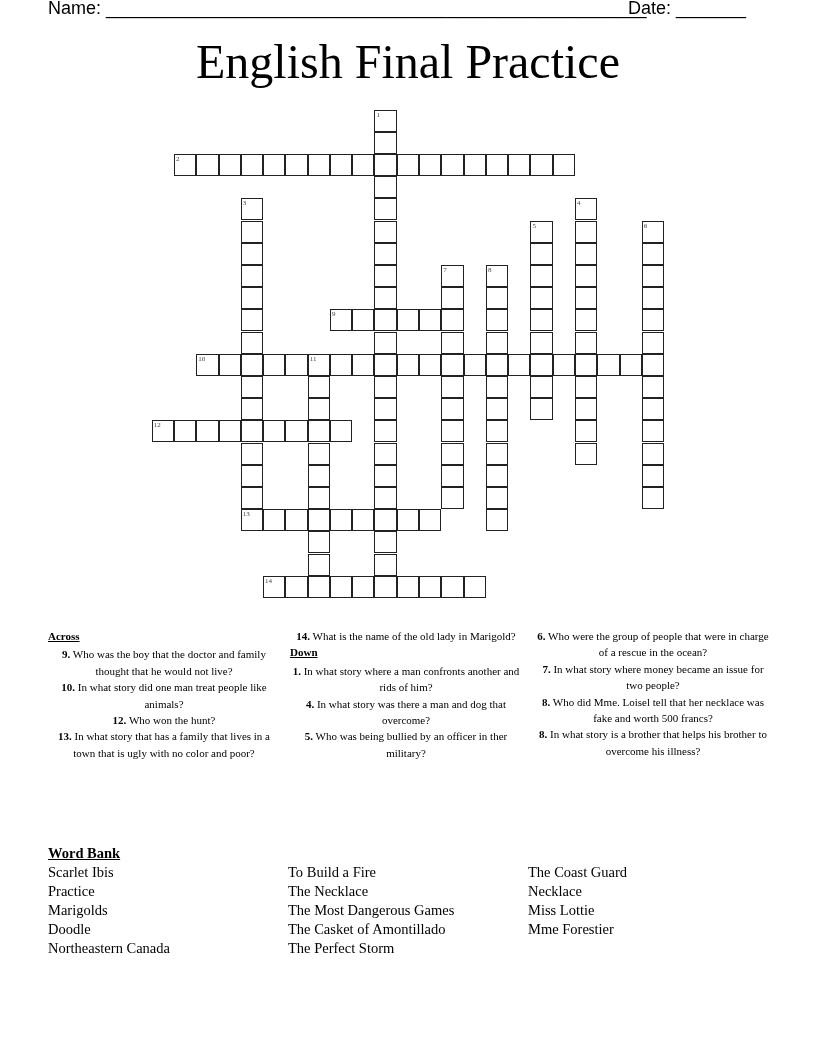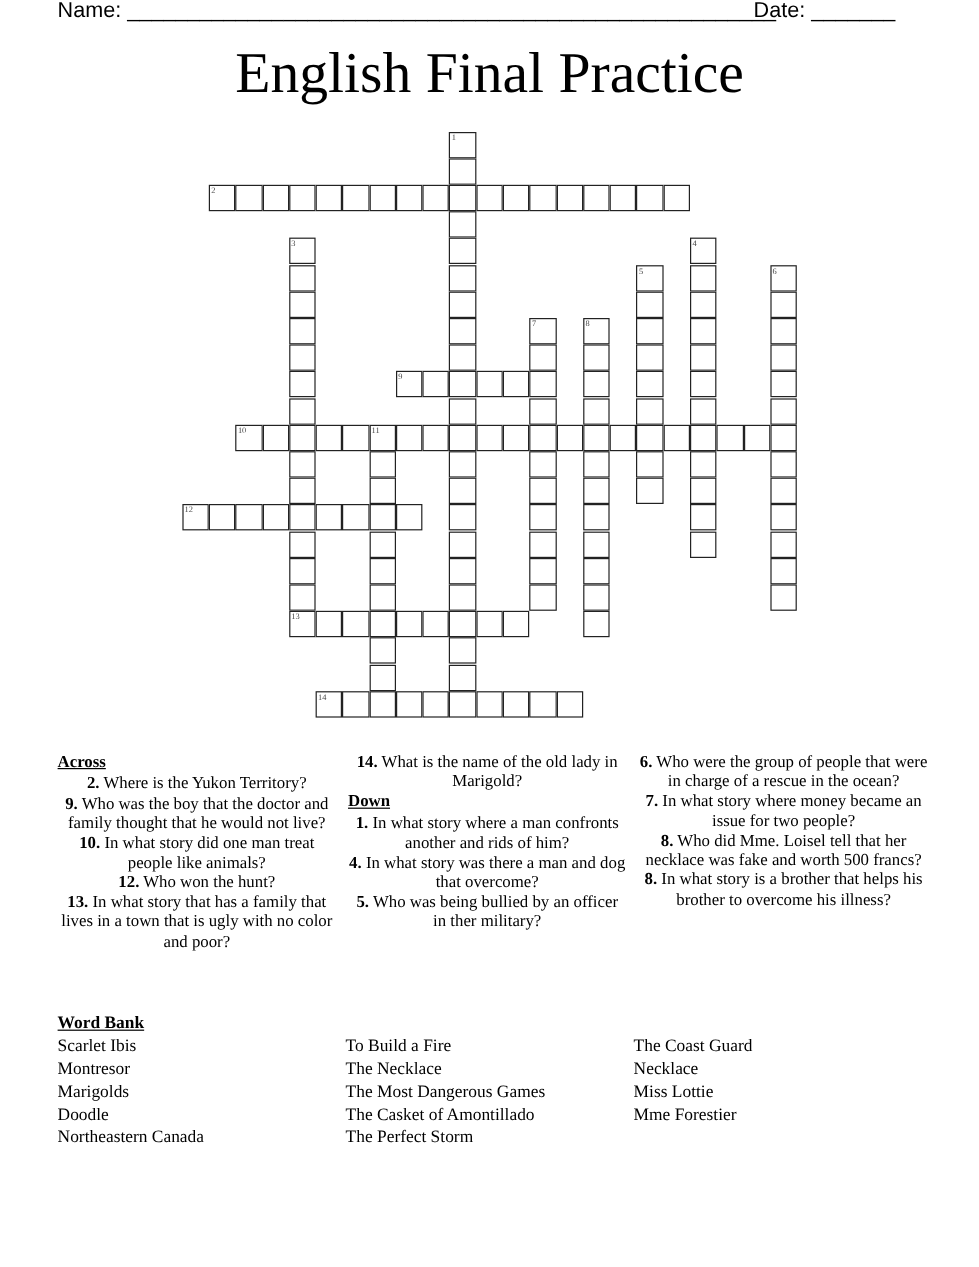--- a/index.html
+++ b/index.html
@@ -3,21 +3,21 @@
 <meta charset="utf-8">
 <style>
   html, body { margin:0; padding:0; background:#ffffff; }
   body { width:816px; height:1056px; position:relative; overflow:hidden; color:#000; }
   .header-line { position:absolute; top:-2px; left:48px; font-family:"Liberation Sans", sans-serif; font-size:18px; white-space:pre; }
   .header-date { position:absolute; top:-2px; left:628px; font-family:"Liberation Sans", sans-serif; font-size:18px; white-space:pre; }
   .title { position:absolute; top:34px; left:0; width:816px; text-align:center; font-family:"Liberation Serif", serif; font-size:48px; line-height:56px; }
   .grid { position:absolute; left:151.7px; top:109.5px; width:0; height:0; }
   .cell { position:absolute; width:22.28px; height:22.2px; box-sizing:border-box; border:1.2px solid #222; background:#fff; }
   .cell .num { position:absolute; top:0px; left:1px; font-family:"Liberation Serif", serif; font-size:7px; line-height:8px; color:#444; }
-  .clues { position:absolute; top:628px; font-family:"Liberation Serif", serif; font-size:14px; line-height:16.4px; }
+  .clues { position:absolute; top:628px; font-family:"Liberation Serif", serif; font-size:11px; line-height:16.4px; }
   .col1 { left:48px; width:232px; }
   .col2 { left:290px; width:232px; }
   .col3 { left:533px; width:240px; }
   .heading { font-weight:bold; text-decoration:underline; margin-bottom:2px; display:block; }
   .clue b { font-weight:bold; }
   .clue { display:block;text-align:center; }
   .wordbank { position:absolute; top:845px; left:48px; font-family:"Liberation Serif", serif; font-size:14.5px; }
   .wb-title { font-weight:bold; text-decoration:underline; display:block; height:18px; }
   .wb-col { position:absolute; top:18px; }
   .wb-item { display:block; height:19px; line-height:19px; white-space:nowrap; }
@@ -215,21 +215,20 @@
     <div class="cell" style="left: 178.24px; top: 466.2px;"></div>
     <div class="cell" style="left: 200.52px; top: 466.2px;"></div>
     <div class="cell" style="left: 245.08px; top: 466.2px;"></div>
     <div class="cell" style="left: 267.36px; top: 466.2px;"></div>
     <div class="cell" style="left: 289.64px; top: 466.2px;"></div>
     <div class="cell" style="left: 311.92px; top: 466.2px;"></div>
   </div>
 
 <div class="clues col1">
   <span class="heading">Across</span>
-  <span class="clue"><b>2.</b><span> Where is the Yukon Territory?</span></span>
   <span class="clue"><b>9.</b><span> Who was the boy that the doctor and family thought that he would not live?</span></span>
   <span class="clue"><b>10.</b><span> In what story did one man treat people like animals?</span></span>
   <span class="clue"><b>12.</b><span> Who won the hunt?</span></span>
   <span class="clue"><b>13.</b><span> In what story that has a family that lives in a town that is ugly with no color and poor?</span></span>
 </div>
 
 <div class="clues col2">
   <span class="clue"><b>14.</b><span> What is the name of the old lady in Marigold?</span></span>
   <span class="heading">Down</span>
   <span class="clue"><b>1.</b><span> In what story where a man confronts another and rids of him?</span></span>
@@ -241,21 +240,21 @@
   <span class="clue"><b>6.</b><span> Who were the group of people that were in charge of a rescue in the ocean?</span></span>
   <span class="clue"><b>7.</b><span> In what story where money became an issue for two people?</span></span>
   <span class="clue"><b>8.</b><span> Who did Mme. Loisel tell that her necklace was fake and worth 500 francs?</span></span>
   <span class="clue"><b>8.</b><span> In what story is a brother that helps his brother to overcome his illness?</span></span>
 </div>
 
 <div class="wordbank">
   <span class="wb-title">Word Bank</span>
   <div class="wb-col" style="left:0;">
     <span class="wb-item">Scarlet Ibis</span>
-    <span class="wb-item">Montresor</span>
+    <span class="wb-item">Practice</span>
     <span class="wb-item">Marigolds</span>
     <span class="wb-item">Doodle</span>
     <span class="wb-item">Northeastern Canada</span>
   </div>
   <div class="wb-col" style="left:240px;">
     <span class="wb-item">To Build a Fire</span>
     <span class="wb-item">The Necklace</span>
     <span class="wb-item">The Most Dangerous Games</span>
     <span class="wb-item">The Casket of Amontillado</span>
     <span class="wb-item">The Perfect Storm</span>

